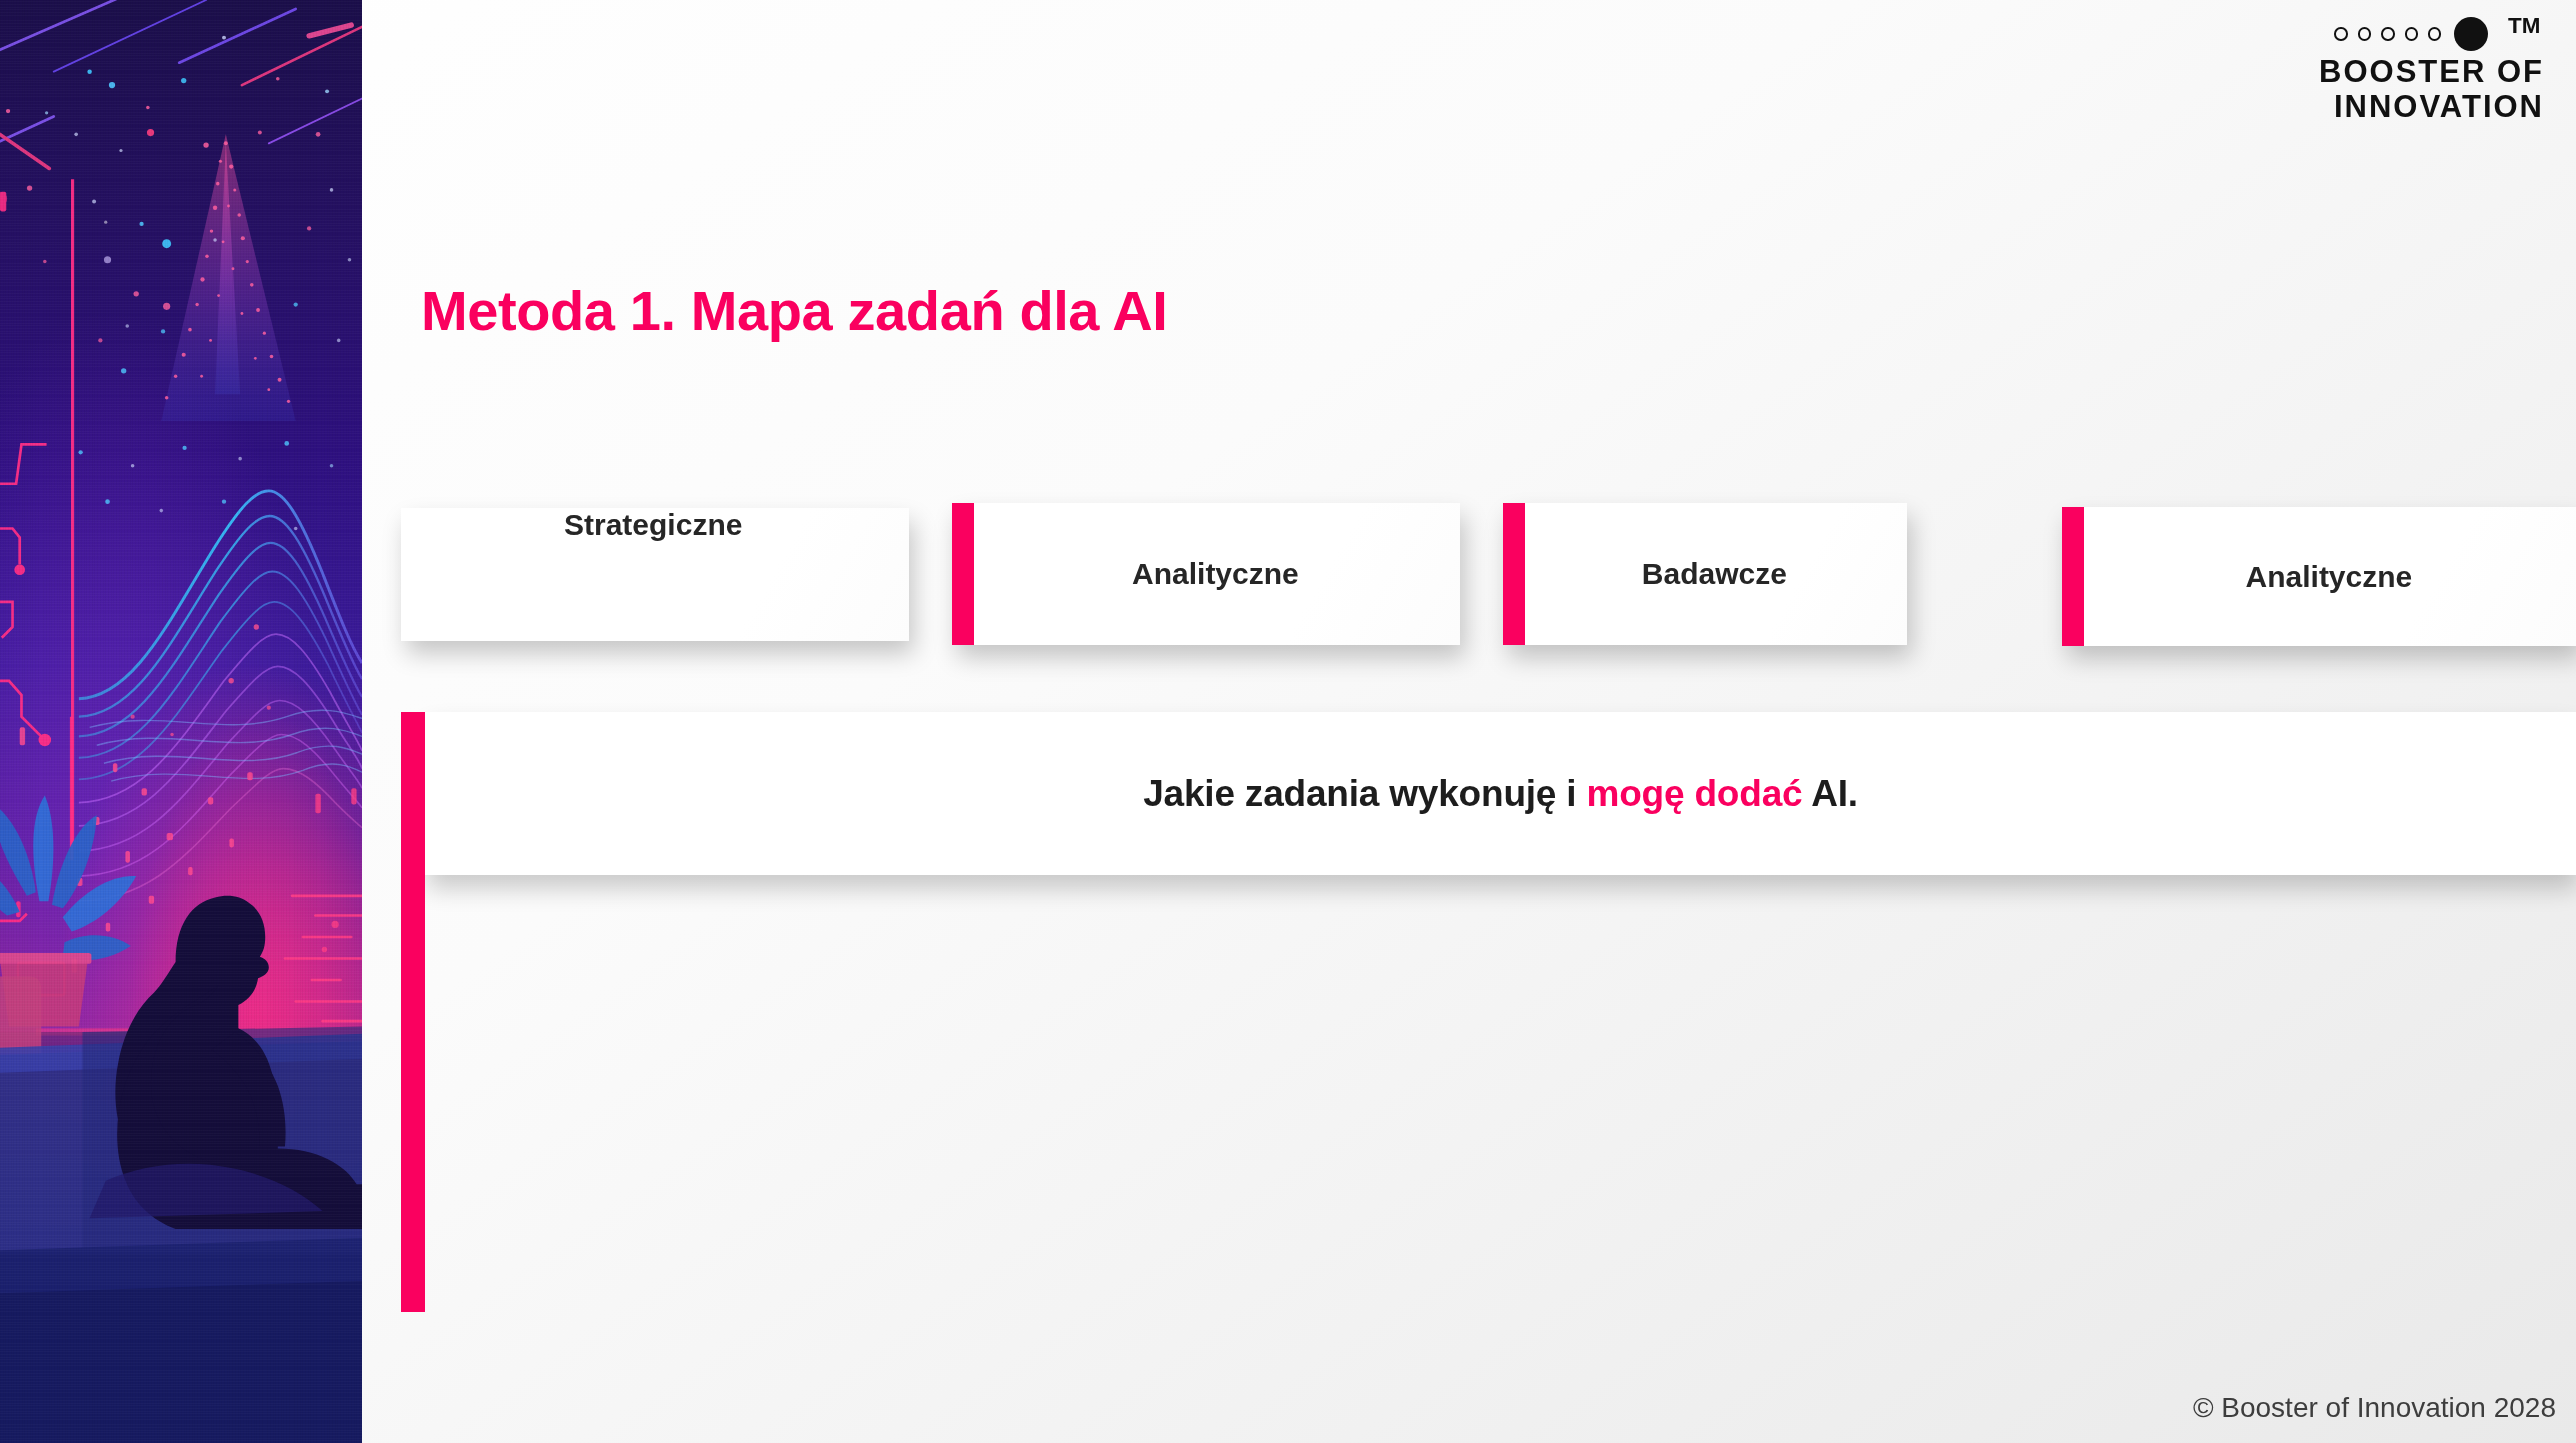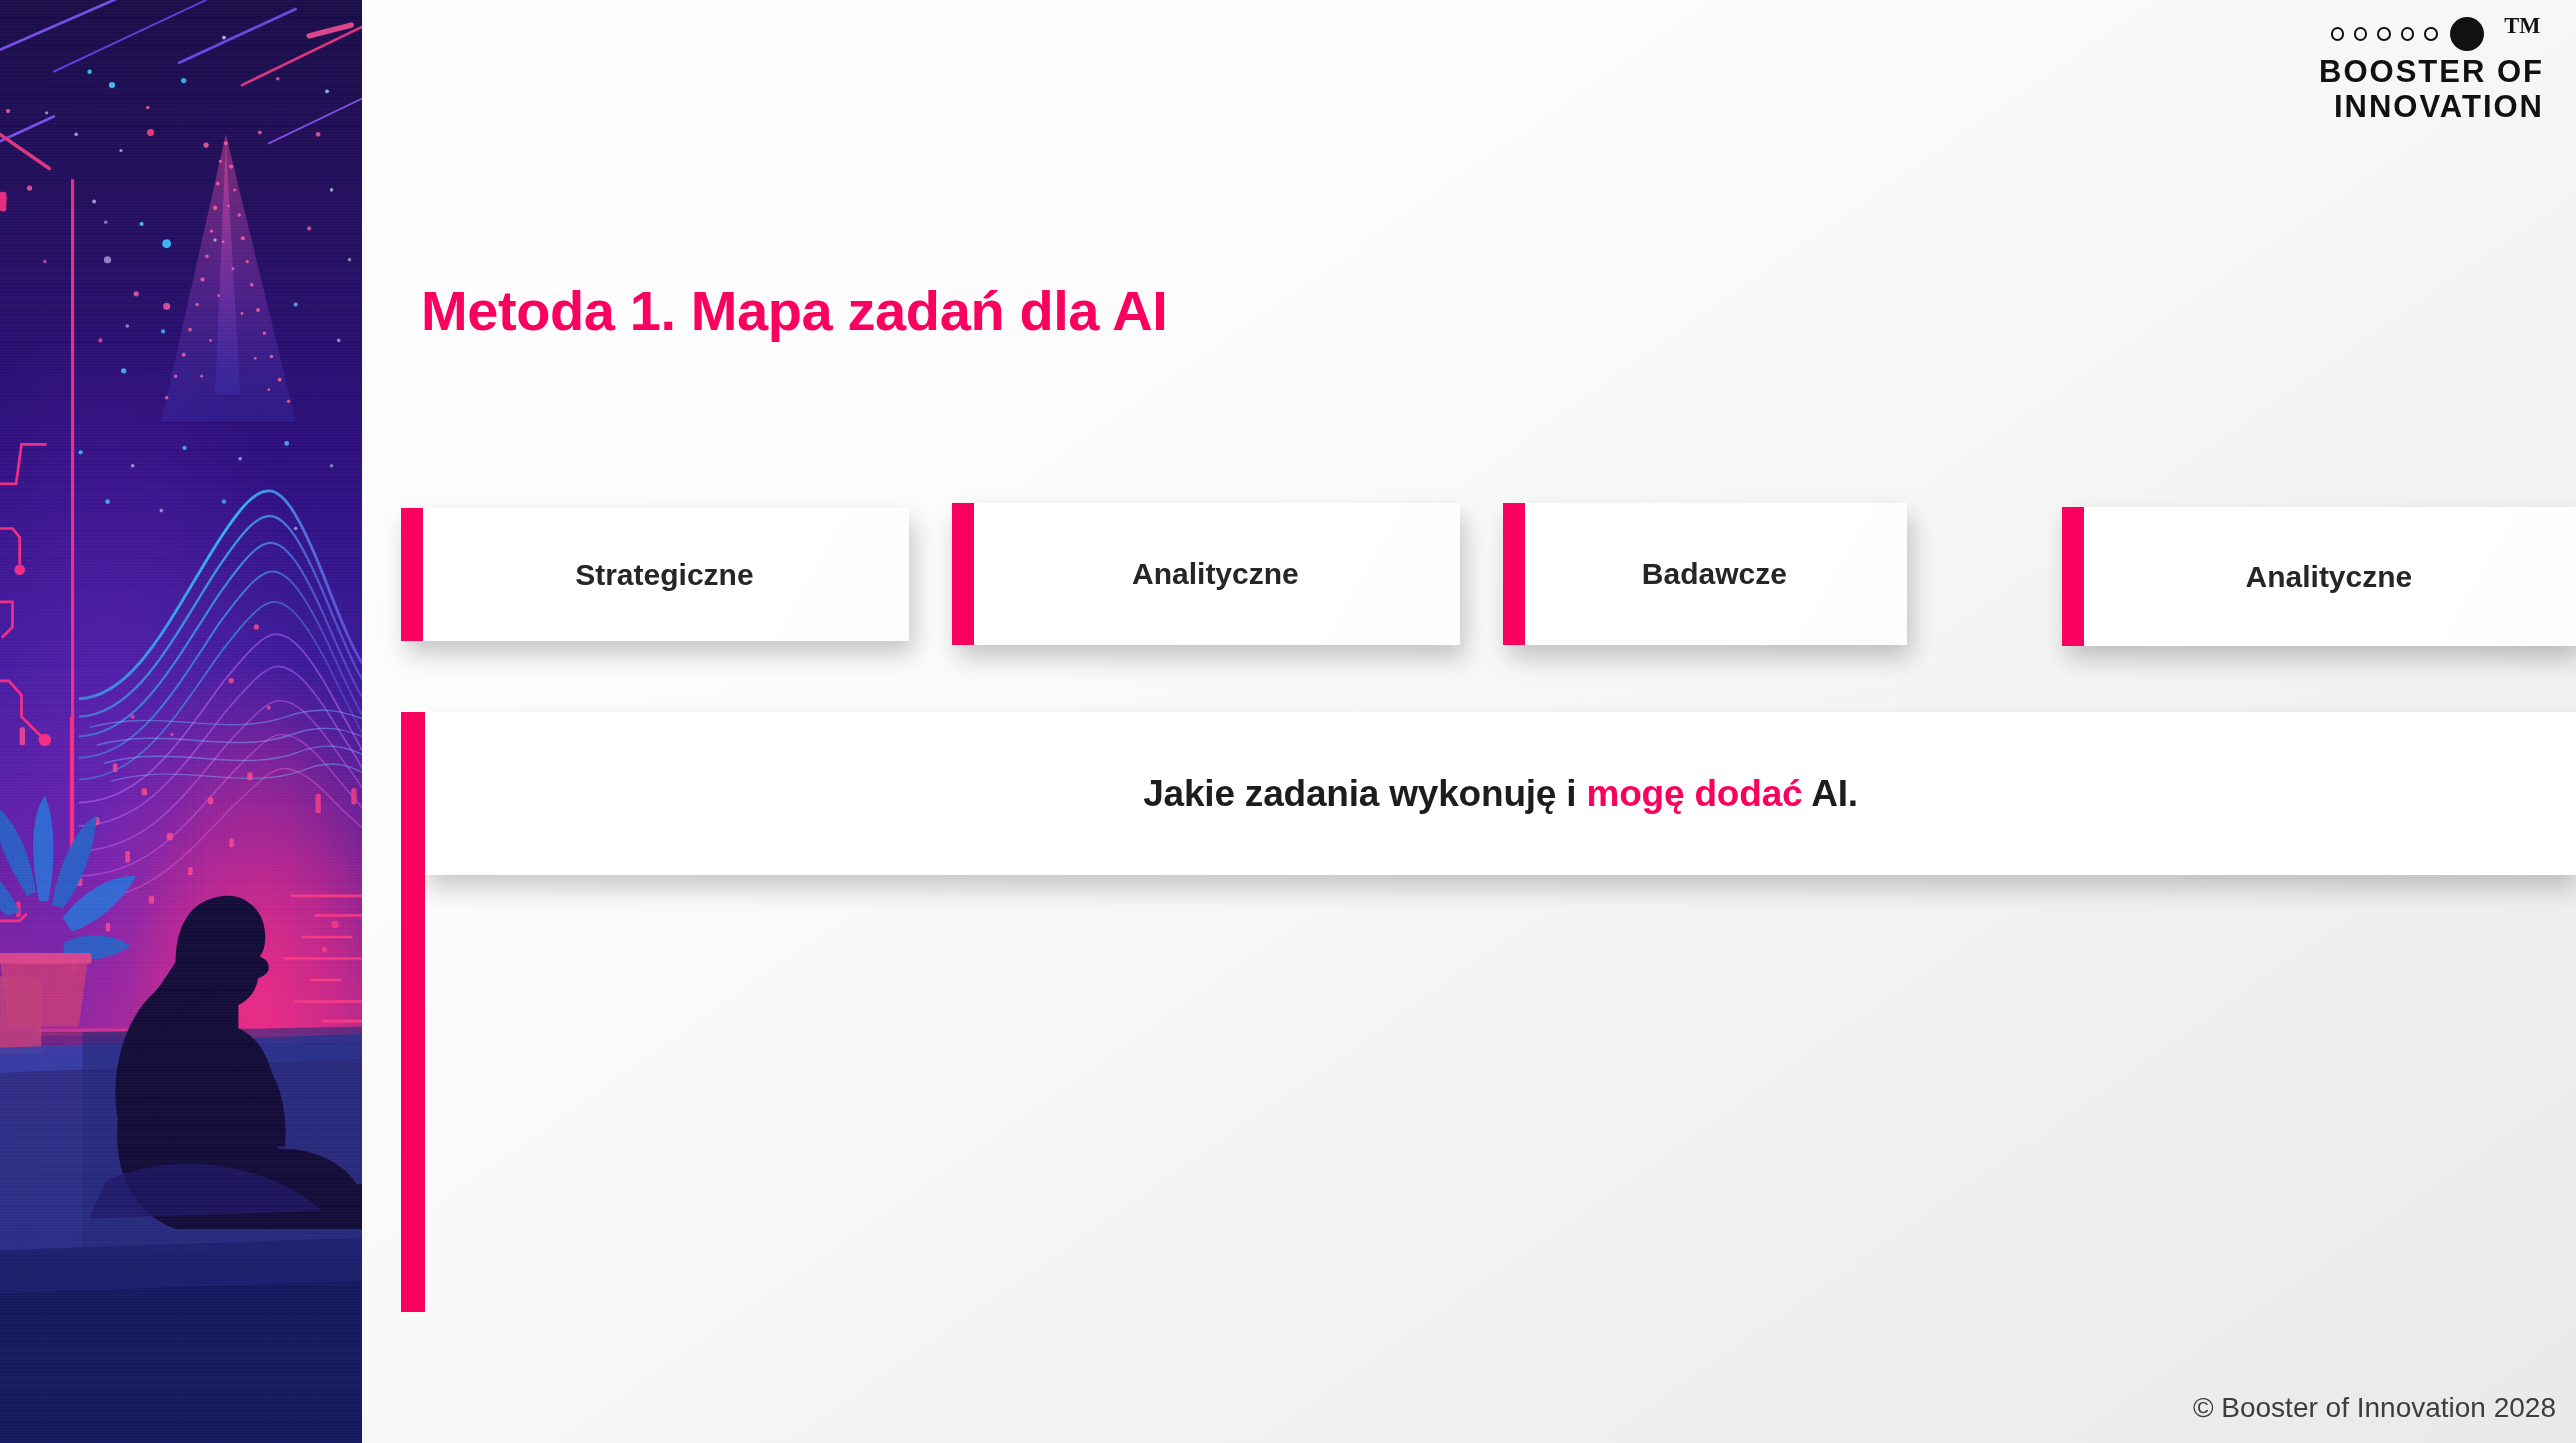--- a/index.html
+++ b/index.html
@@ -68,21 +68,20 @@
     border-radius: 50%;
     margin-left: 2.7px;
   }
   .logo-tm {
     font-size: 22.4px;
     font-weight: bold;
     letter-spacing: 0px;
     margin-left: 10px;
     align-self: flex-start;
     line-height: 0.9;
-    font-family: Liberation Serif, serif;
   }
   .logo-line {
     font-size: 31px;
     font-weight: bold;
     letter-spacing: 2px;
     line-height: 1.14;
     color: #111111;
   }
 
   
@@ -114,21 +113,21 @@
   }
   .card-label {
     flex: 1 1 auto;
     text-align: center;
     font-size: 30px;
     font-weight: bold;
     color: #262626;
     padding: 0 9px 0 5.4px;
     white-space: nowrap;
   }
-  .card-0 { left: 401px;  top: 508px; width: 508px; height: 133px; }
+  .card-0 { left: 401px;  top: 508px; width: 508px; height: 133px; flex-direction: column; }
   .card-1 { left: 952px; top: 503px; width: 508px; height: 142px; }
   .card-2 { left: 1503px; top: 503px; width: 404px; height: 142px; }
   .card-3 { left: 2062px; top: 507px; width: 515px; height: 139px; }
 
   
   .statements { position: absolute; left: 401px; top: 712px; width: 2159px; height: 600px; }
   .statement-bar {
     position: absolute;
     left: 0; top: 0;
     width: 24px;

